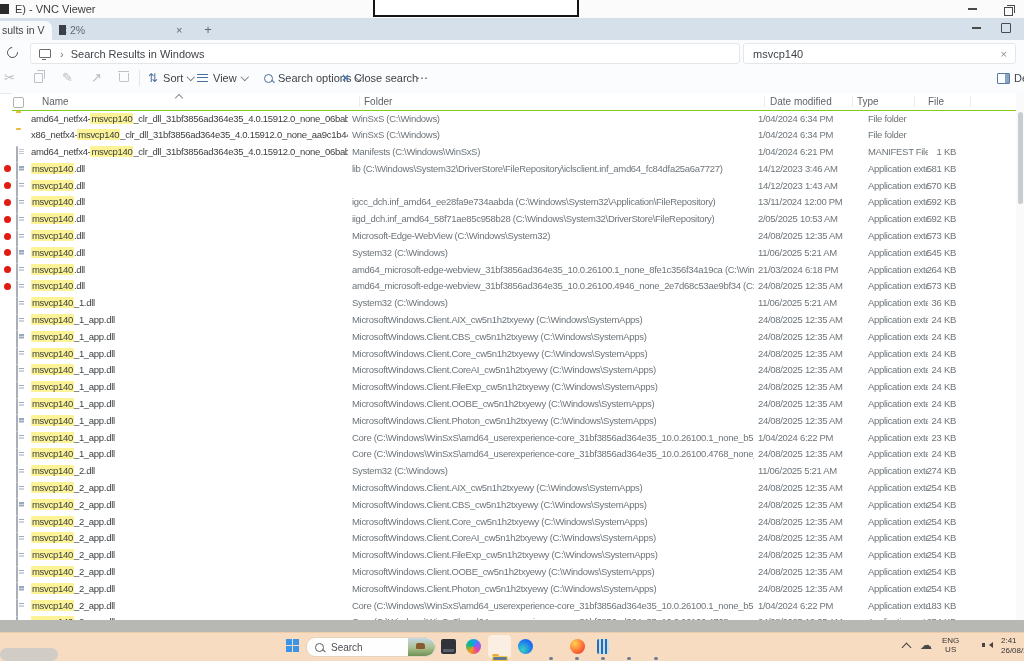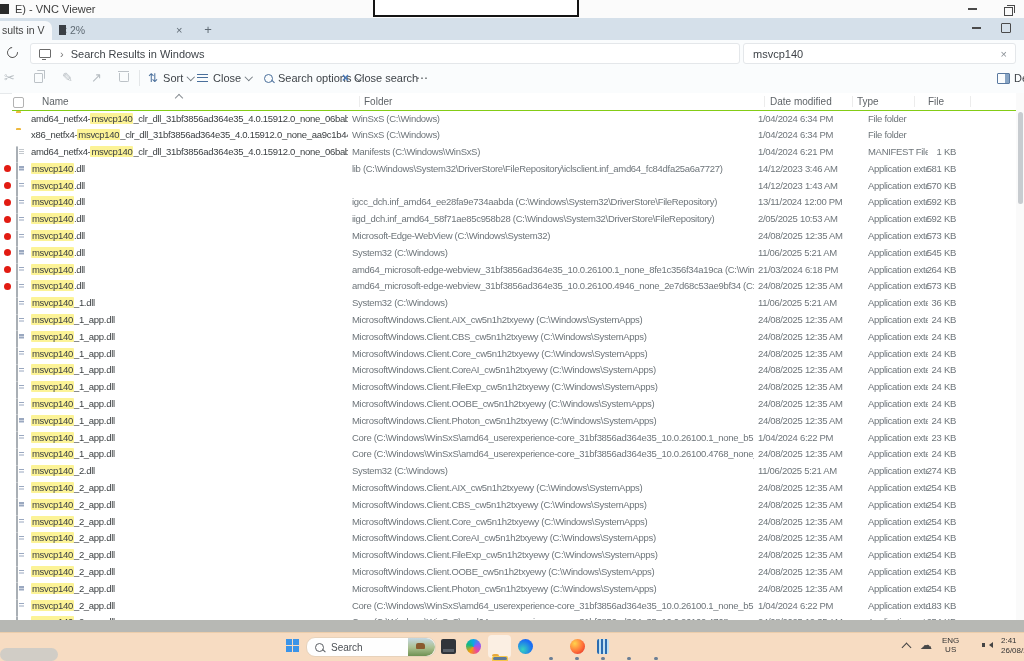--- a/index.html
+++ b/index.html
@@ -162,21 +162,21 @@
   <span class="sortg">⇅</span>
   <span>Sort</span>
   <span class="chev"></span>
 </div>
 <div class="abs tbtn" style="left:197px">
   <span class="viewic">
       <i style="top:0"></i>
       <i style="top:3.5px"></i>
       <i style="top:7px"></i>
     </span>
-  <span>Close</span>
+  <span>View</span>
   <span class="chev"></span>
 </div>
 <div class="abs tbtn" style="left:264px">
   <span class="mag"></span>
   <span>Search options</span>
   <span class="chev"></span>
 </div>
 <div class="abs tbtn" style="left:342px">
   <span class="closex">×</span>
   <span>Close search</span>
@@ -244,21 +244,21 @@
     <span class="ficon icon-dll"></span>
     <span class="cell c-name"><span></span><span class="hl">msvcp140</span><span>.dll</span></span>
     <span class="cell c-date">14/12/2023 1:43 AM</span>
     <span class="cell c-type">Application extens...</span>
     <span class="cell c-size">570 KB</span>
   </div>
     <div class="row">
     <span class="dot" style="visibility: visible;"></span>
     <span class="ficon icon-dll"></span>
     <span class="cell c-name"><span></span><span class="hl">msvcp140</span><span>.dll</span></span>
-    <span class="cell c-folder">igcc_dch.inf_amd64_ee28fa9e734aabda (C:\Windows\System32\DriverStore\FileRepository)</span>
+    <span class="cell c-folder">igcc_dch.inf_amd64_ee28fa9e734aabda (C:\Windows\System32\Application\FileRepository)</span>
     <span class="cell c-date">13/11/2024 12:00 PM</span>
     <span class="cell c-type">Application extens...</span>
     <span class="cell c-size">592 KB</span>
   </div>
     <div class="row">
     <span class="dot" style="visibility: visible;"></span>
     <span class="ficon icon-dll"></span>
     <span class="cell c-name"><span></span><span class="hl">msvcp140</span><span>.dll</span></span>
     <span class="cell c-folder">iigd_dch.inf_amd64_58f71ae85c958b28 (C:\Windows\System32\DriverStore\FileRepository)</span>
     <span class="cell c-date">2/05/2025 10:53 AM</span>

